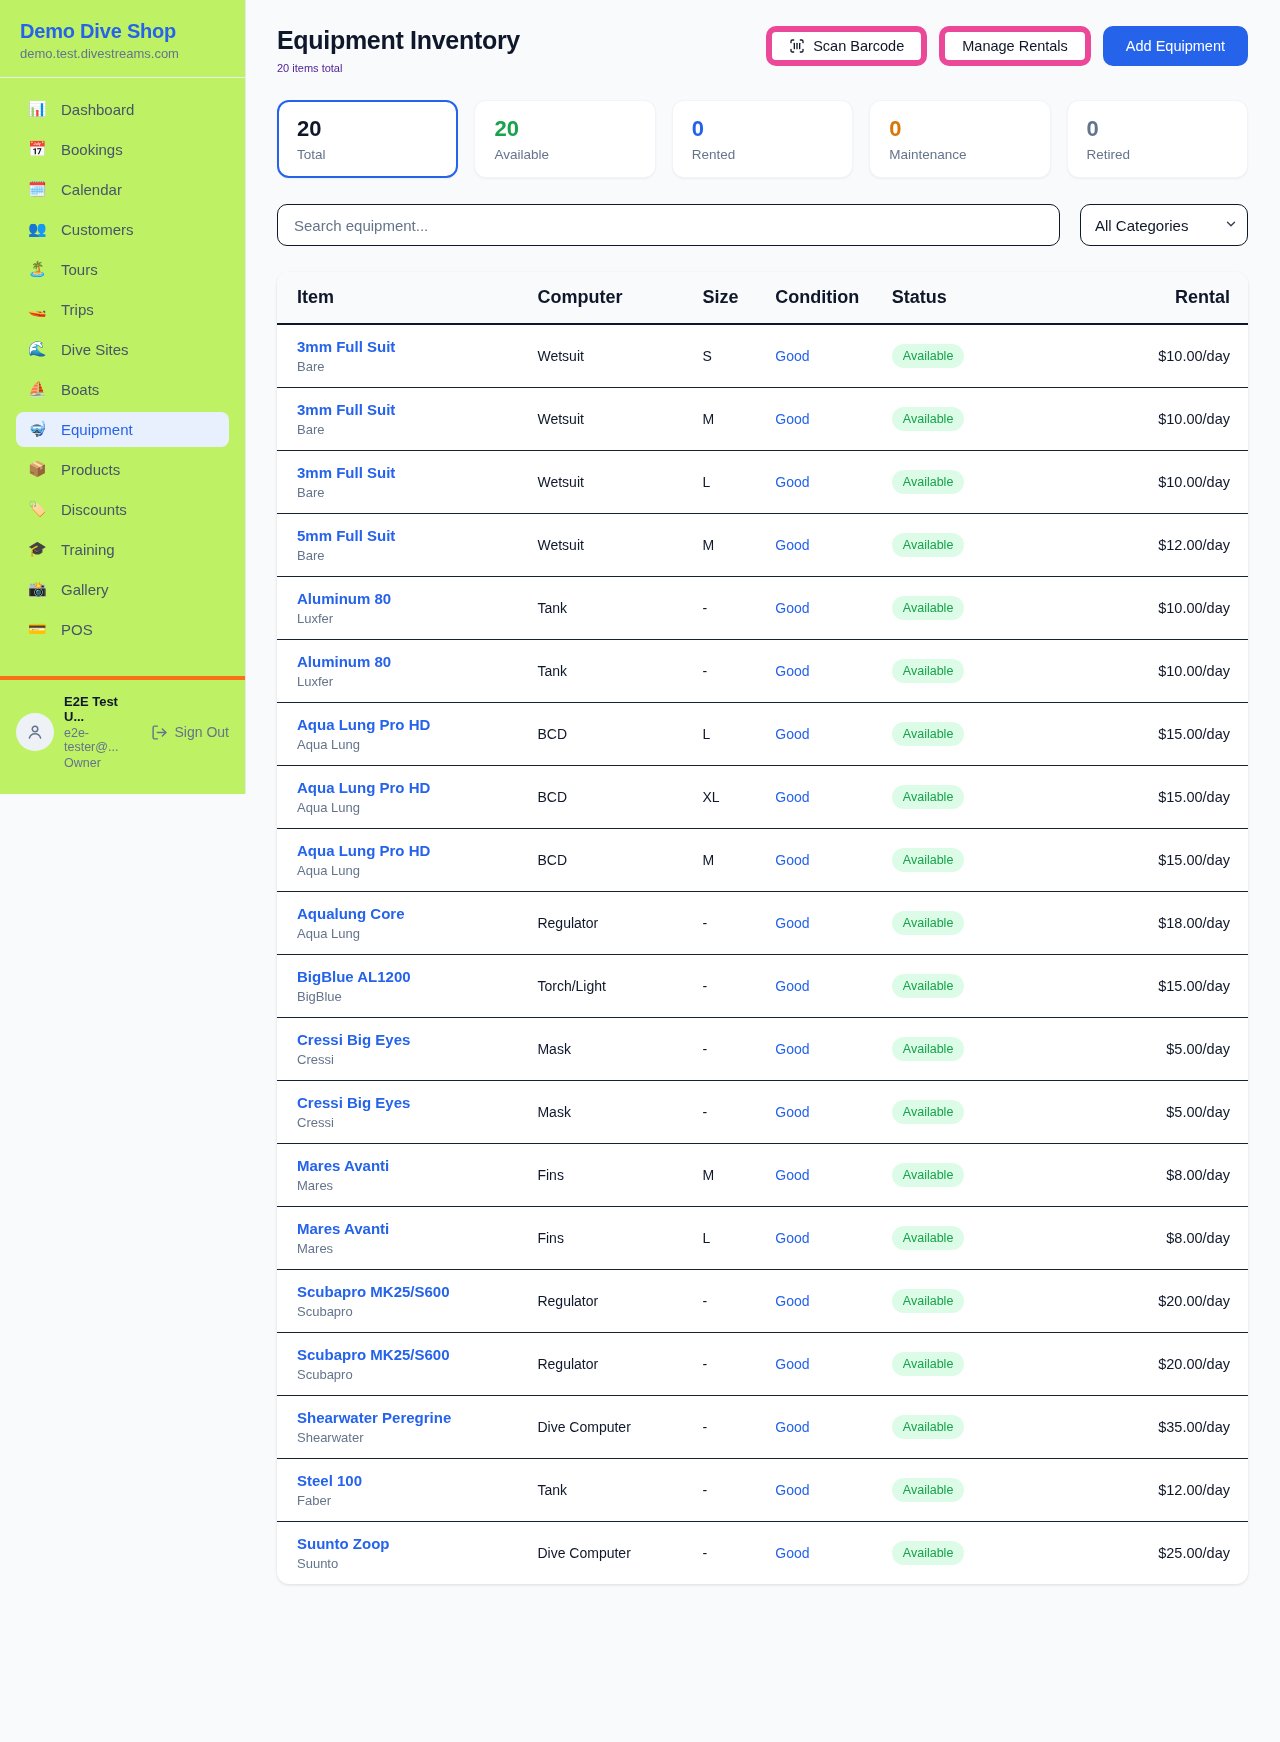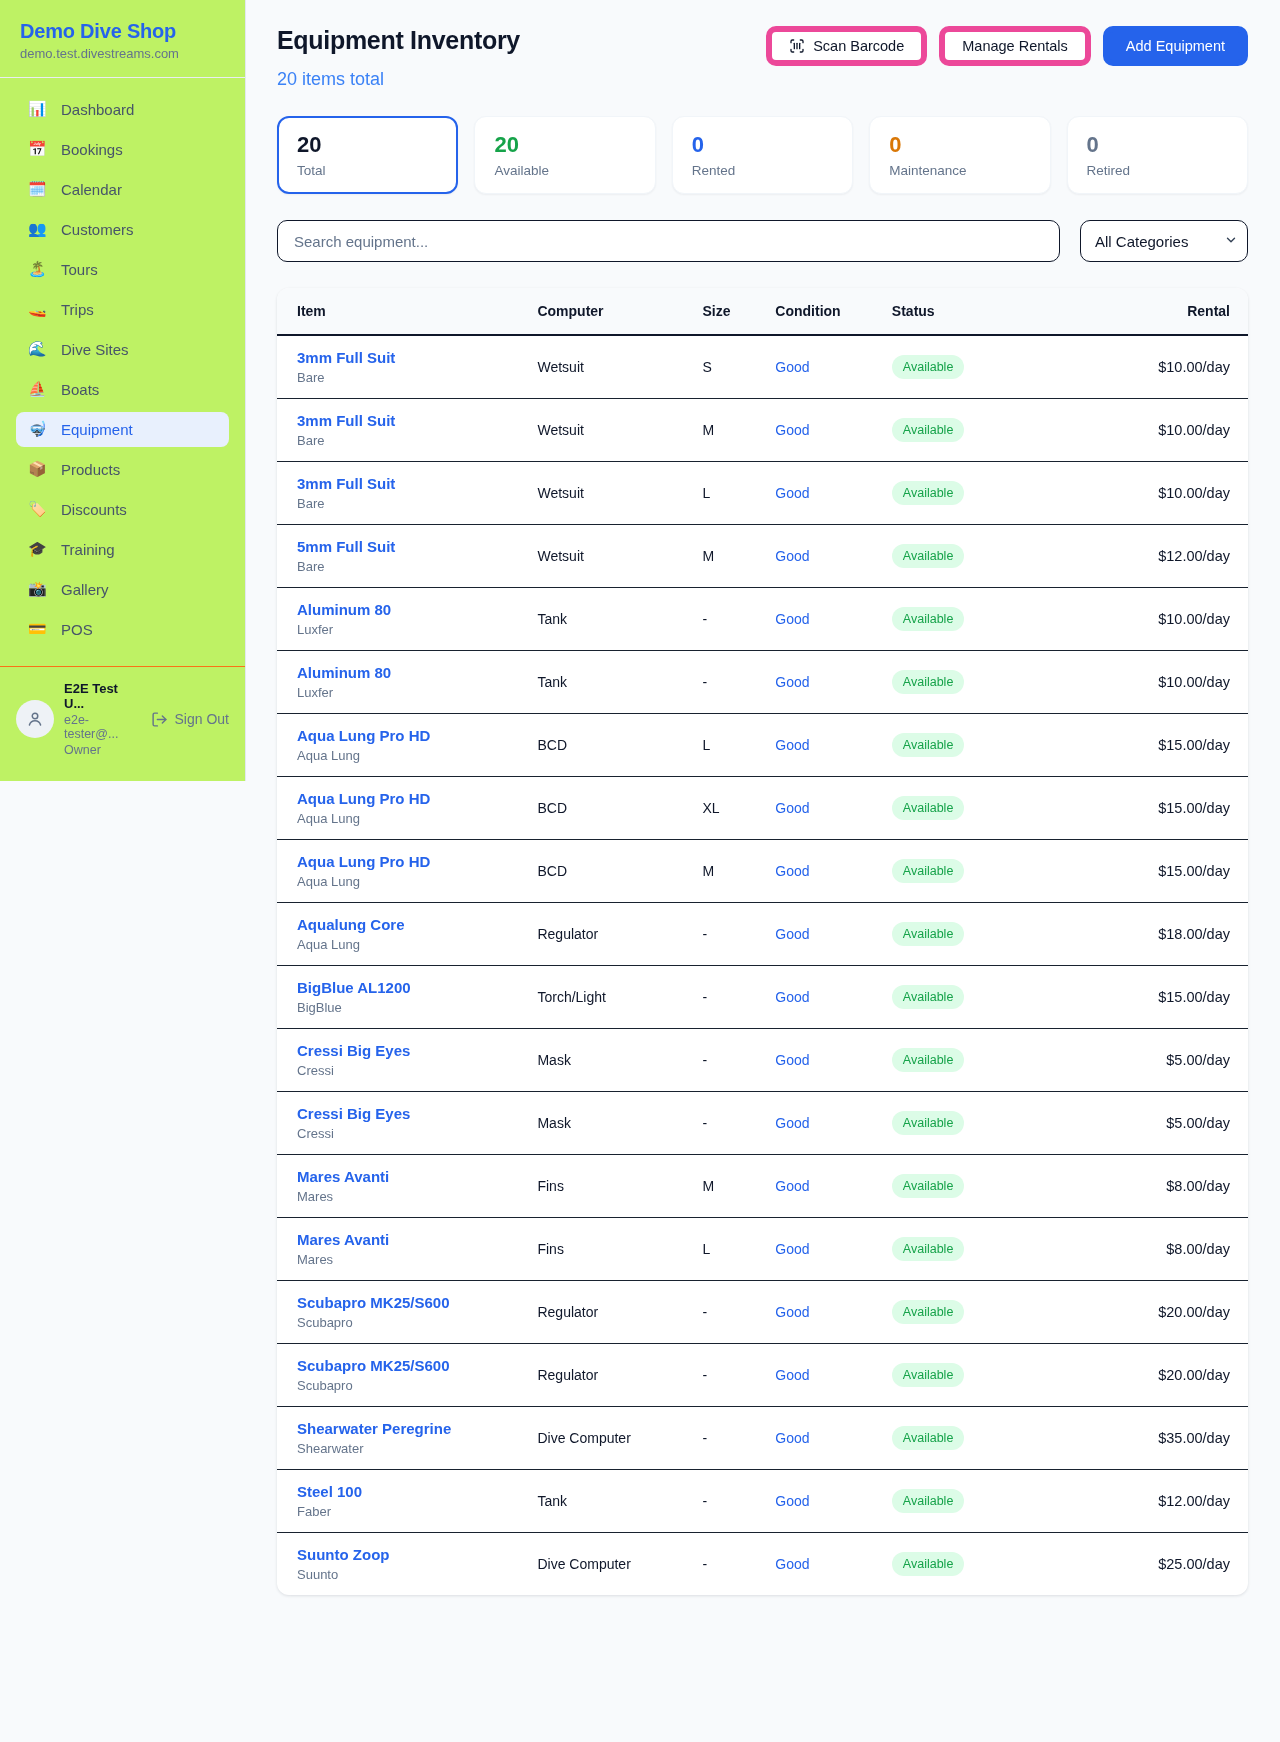--- a/index.html
+++ b/index.html
@@ -11,36 +11,36 @@
   .sidebar { width:246px; flex:none; background:#bef264; border-right:1px solid #e2e8f0; padding-bottom:18px; }
   .brand { padding:20px 20px 16px 20px; border-bottom:1px solid #e9edf3; }
   .brand-name { color:#2563eb; font-size:20px; font-weight:800; letter-spacing:-.2px; cursor:pointer; }
   .brand-domain { color:#64748b; font-size:13px; margin-top:3px; }
   .nav { padding:14px 16px 4px 16px; }
   .nav-item { display:flex; align-items:center; gap:13px; padding:9px 12px; margin-bottom:5px;
               border-radius:8px; font-size:15px; color:#475569; cursor:pointer; }
   .nav-item .nav-icon { width:20px; text-align:center; font-size:15px; line-height:1;
               font-family:"DejaVu Sans", sans-serif; }
   .nav-item.active { background:#e8f0fd; color:#2563eb; font-weight:500; }
-  .user-box { border-top:1px solid #f97316; margin-top:10px; padding:14px 16px 6px 16px;
+  .user-box { border-top:4px solid #f97316; margin-top:20px; padding:14px 16px 6px 16px;
               display:flex; align-items:center; gap:10px; }
   .avatar { width:38px; height:38px; flex:none; border-radius:50%; background:#eef2f6;
             display:flex; align-items:center; justify-content:center; }
   .user-info { min-width:0; }
   .user-name { font-size:13px; font-weight:700; color:#0f172a; }
   .user-email { font-size:12.5px; color:#64748b; margin-top:2px; }
   .user-role { font-size:12.5px; color:#64748b; margin-top:2px; }
   .signout { margin-left:auto; display:flex; align-items:center; gap:7px; color:#64748b;
              font-size:14px; cursor:pointer; white-space:nowrap; }
 
   
   .main { flex:1; padding:26px 32px 0 31px; min-width:0; }
   .page-header { display:flex; justify-content:space-between; align-items:flex-start; }
   .page-title { font-size:25px; font-weight:800; letter-spacing:-.3px; color:#0f172a; }
-  .page-subtitle { font-size:18px; color:#3b82f6; margin-top:14px; }
+  .page-subtitle { font-size:11px; color:#4c1d95; margin-top:7px; }
   .header-actions { display:flex; gap:12px; }
   .btn { height:40px; display:flex; align-items:center; gap:8px; padding:0 17px;
          background:#fff; border:6px solid #ec4899; border-radius:10px;
          font-size:14.5px; font-weight:500; color:#0f172a; cursor:pointer;
          font-family:"Liberation Sans", sans-serif; }
   .btn-primary { background:#2563eb; border-color:#2563eb; color:#fff; font-weight:400; }
 
   
   .stats { margin-top:26px; display:grid; grid-template-columns:repeat(5,1fr); gap:16px; }
   .stat { background:#fff; border:1px solid #f1f5f9; border-radius:12px; padding:15px 19px;
@@ -61,21 +61,21 @@
                      font-size:15px; color:#0f172a; padding:0 30px 0 14px; cursor:pointer;
                      font-family:"Liberation Sans", sans-serif; }
   .select-caret { position:absolute; right:10px; top:13px; pointer-events:none; color:#334155; }
 
   
   .table-card { margin-top:26px; margin-bottom:32px; background:#fff; border-radius:12px;
                 box-shadow:0 1px 3px rgba(16,24,40,.12); overflow:hidden; }
   table { width:100%; border-collapse:collapse; }
   col.c-item{width:26%} col.c-cat{width:17%} col.c-size{width:7.5%}
   col.c-cond{width:12%} col.c-status{width:21.5%} col.c-rental{width:16%}
-  thead th { background:#f8fafc; text-align:left; font-size:14px; font-weight:700; color:#0f172a;
+  thead th { background:#f8fafc; text-align:left; font-size:18px; font-weight:700; color:#0f172a;
              padding:15px 8px; border-bottom:2px solid #0f172a; }
   thead th:first-child { padding-left:20px; }
   thead th:last-child { text-align:right; padding-right:18px; }
   tbody td { padding:13px 8px; vertical-align:middle; }
   tbody td:first-child { padding-left:20px; }
   tbody td:last-child { text-align:right; padding-right:18px; }
   tbody tr + tr td { border-top:1px solid #18222f; }
   .item-name { color:#2563eb; font-size:15px; font-weight:600; cursor:pointer; }
   .item-brand { color:#64748b; font-size:13px; margin-top:4px; }
   .cell-text { font-size:14px; color:#0f172a; }

